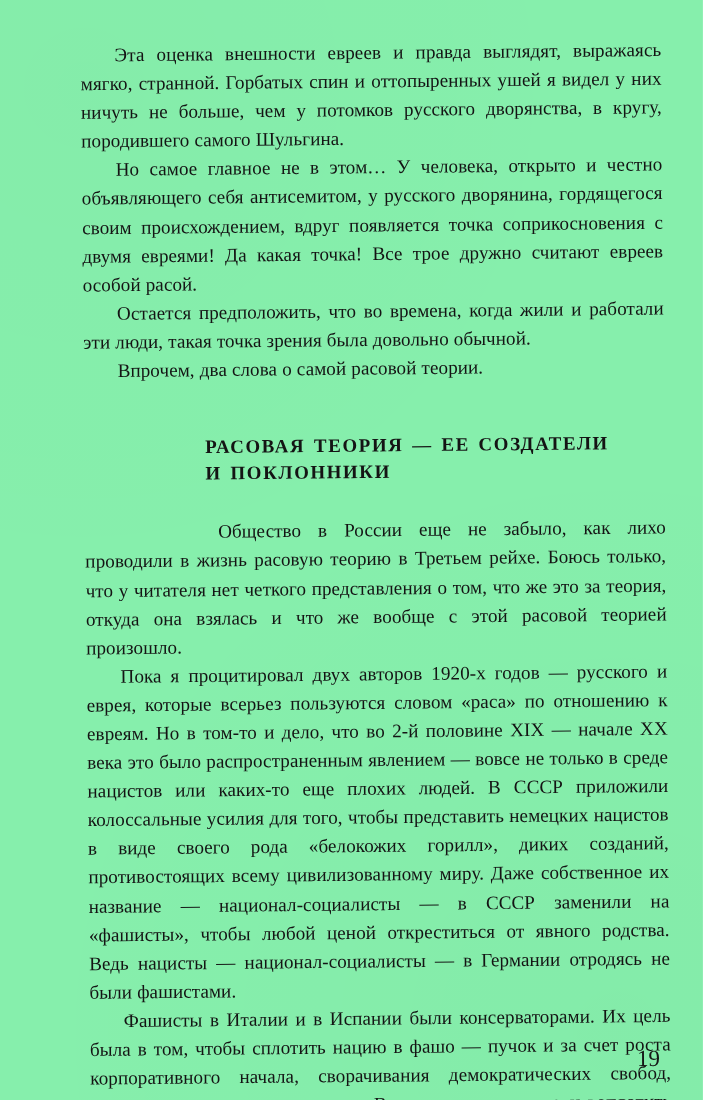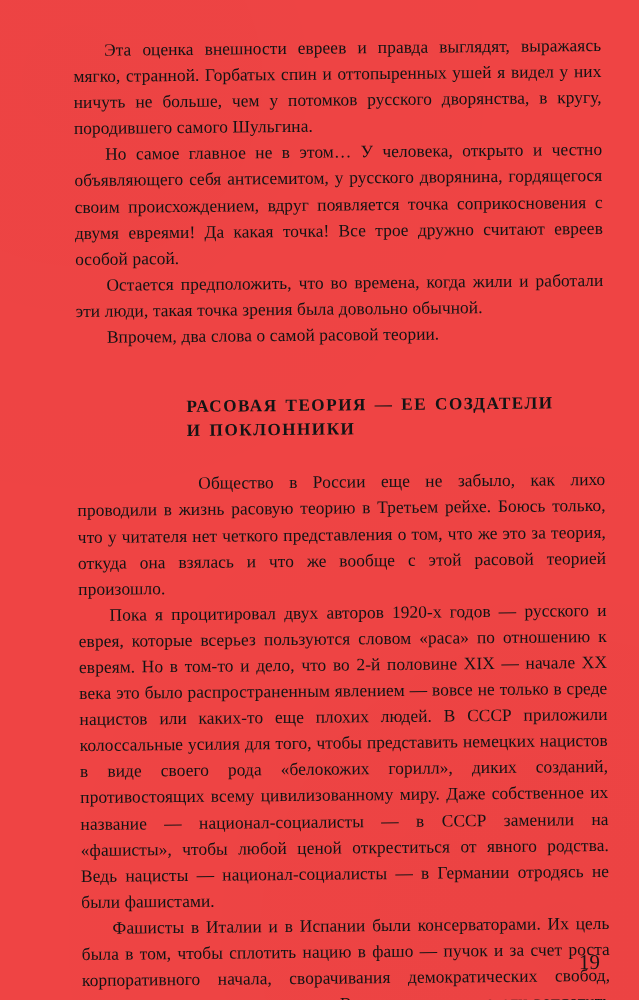--- a/index.html
+++ b/index.html
@@ -7,21 +7,21 @@
     margin: 0;
     padding: 0;
     background: #ffffff;
   }
 
   .page {
     position: relative;
     width: 639px;
     height: 1000px;
     margin: 0 auto;
-    background: #ef4444;
+    background: #86efac;
     overflow: hidden;
     font-family: "Liberation Serif", "DejaVu Serif", serif;
     color: #141414;
     -webkit-font-smoothing: none;
   }
 
   
   .scan-body {
     position: absolute;
     left: 73px;

